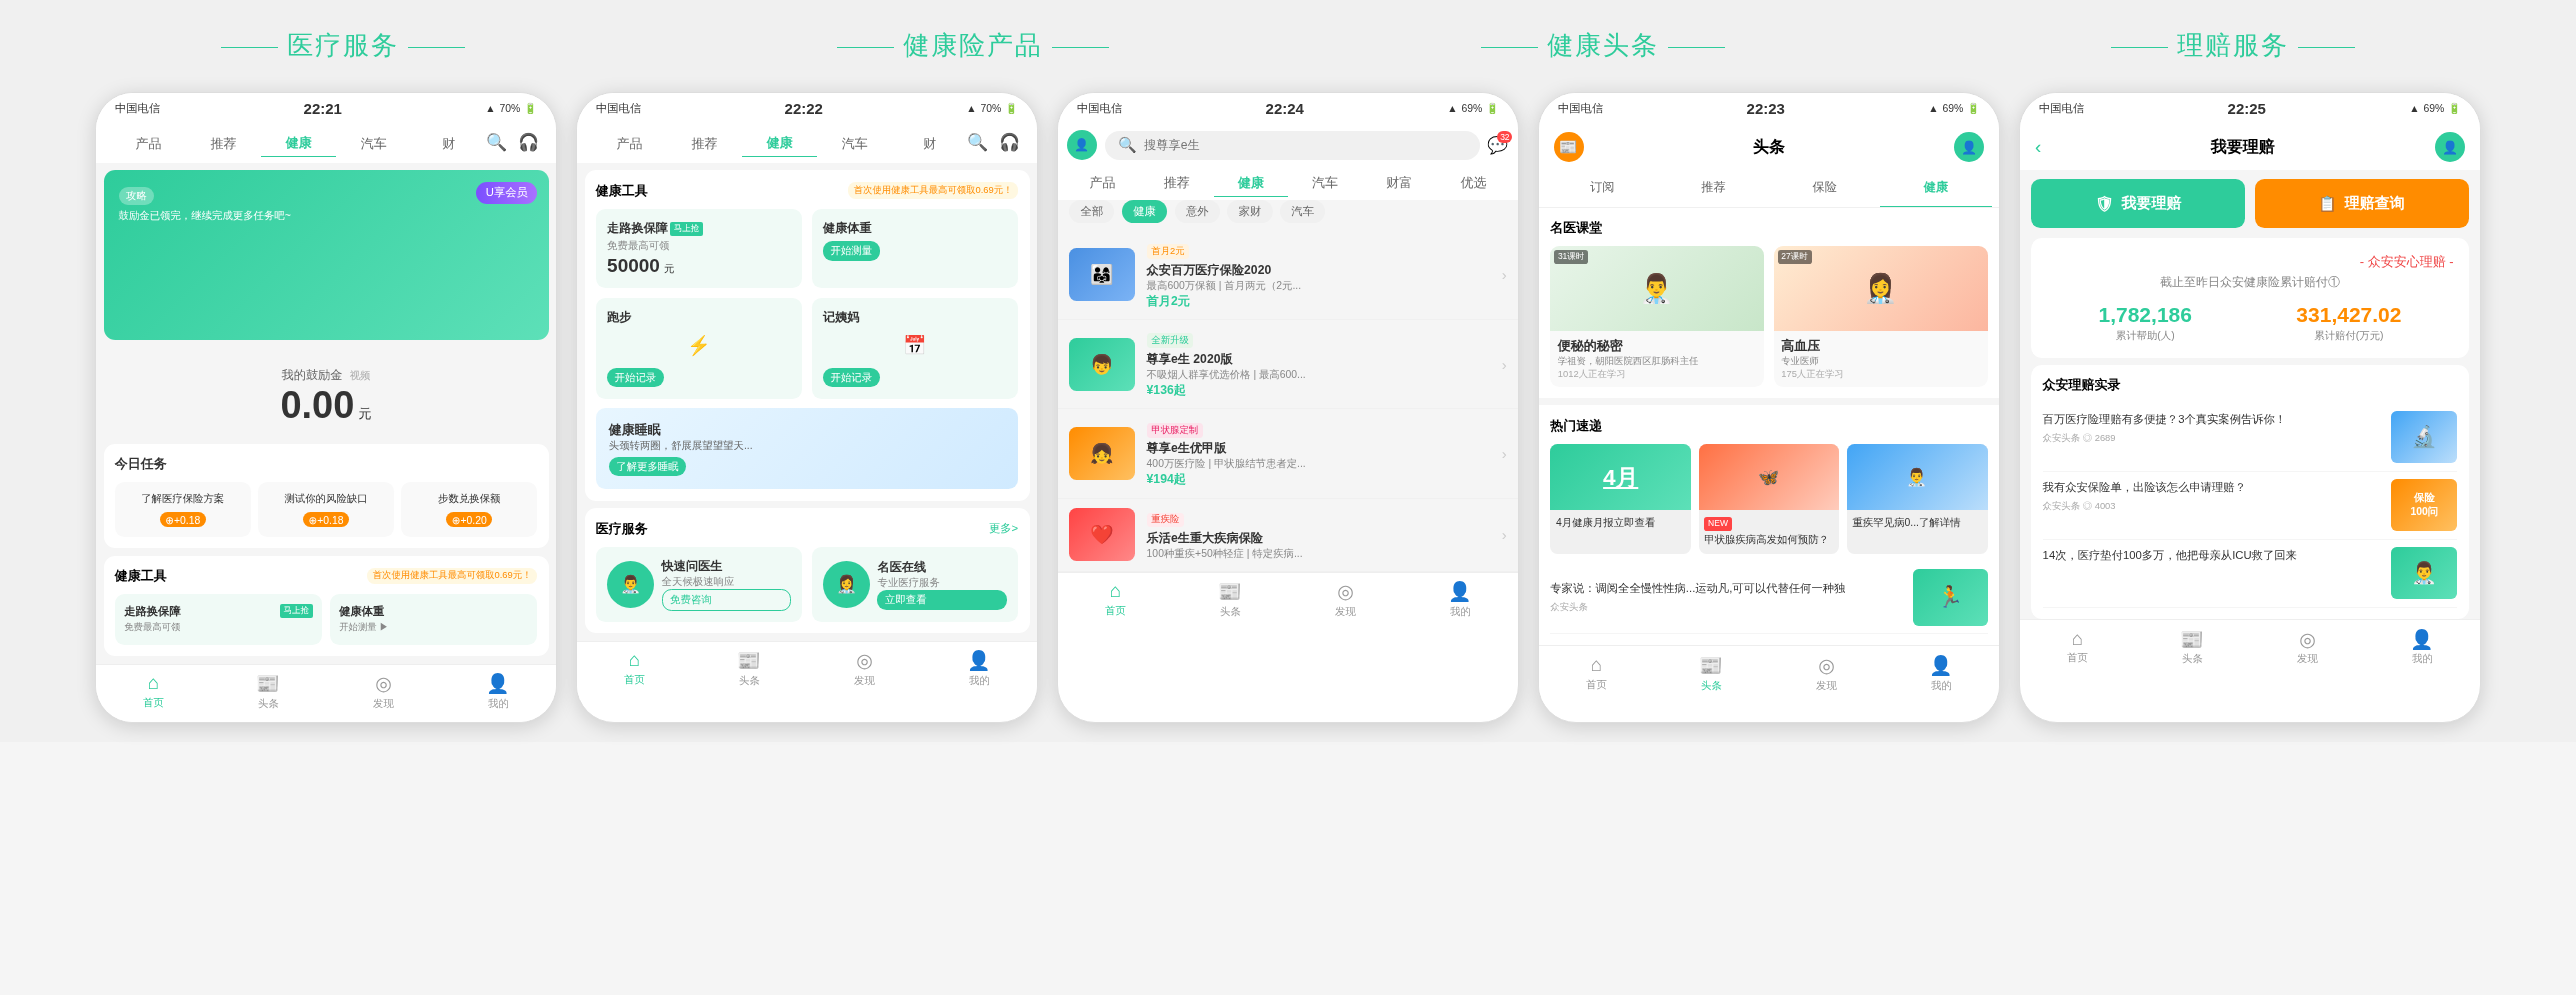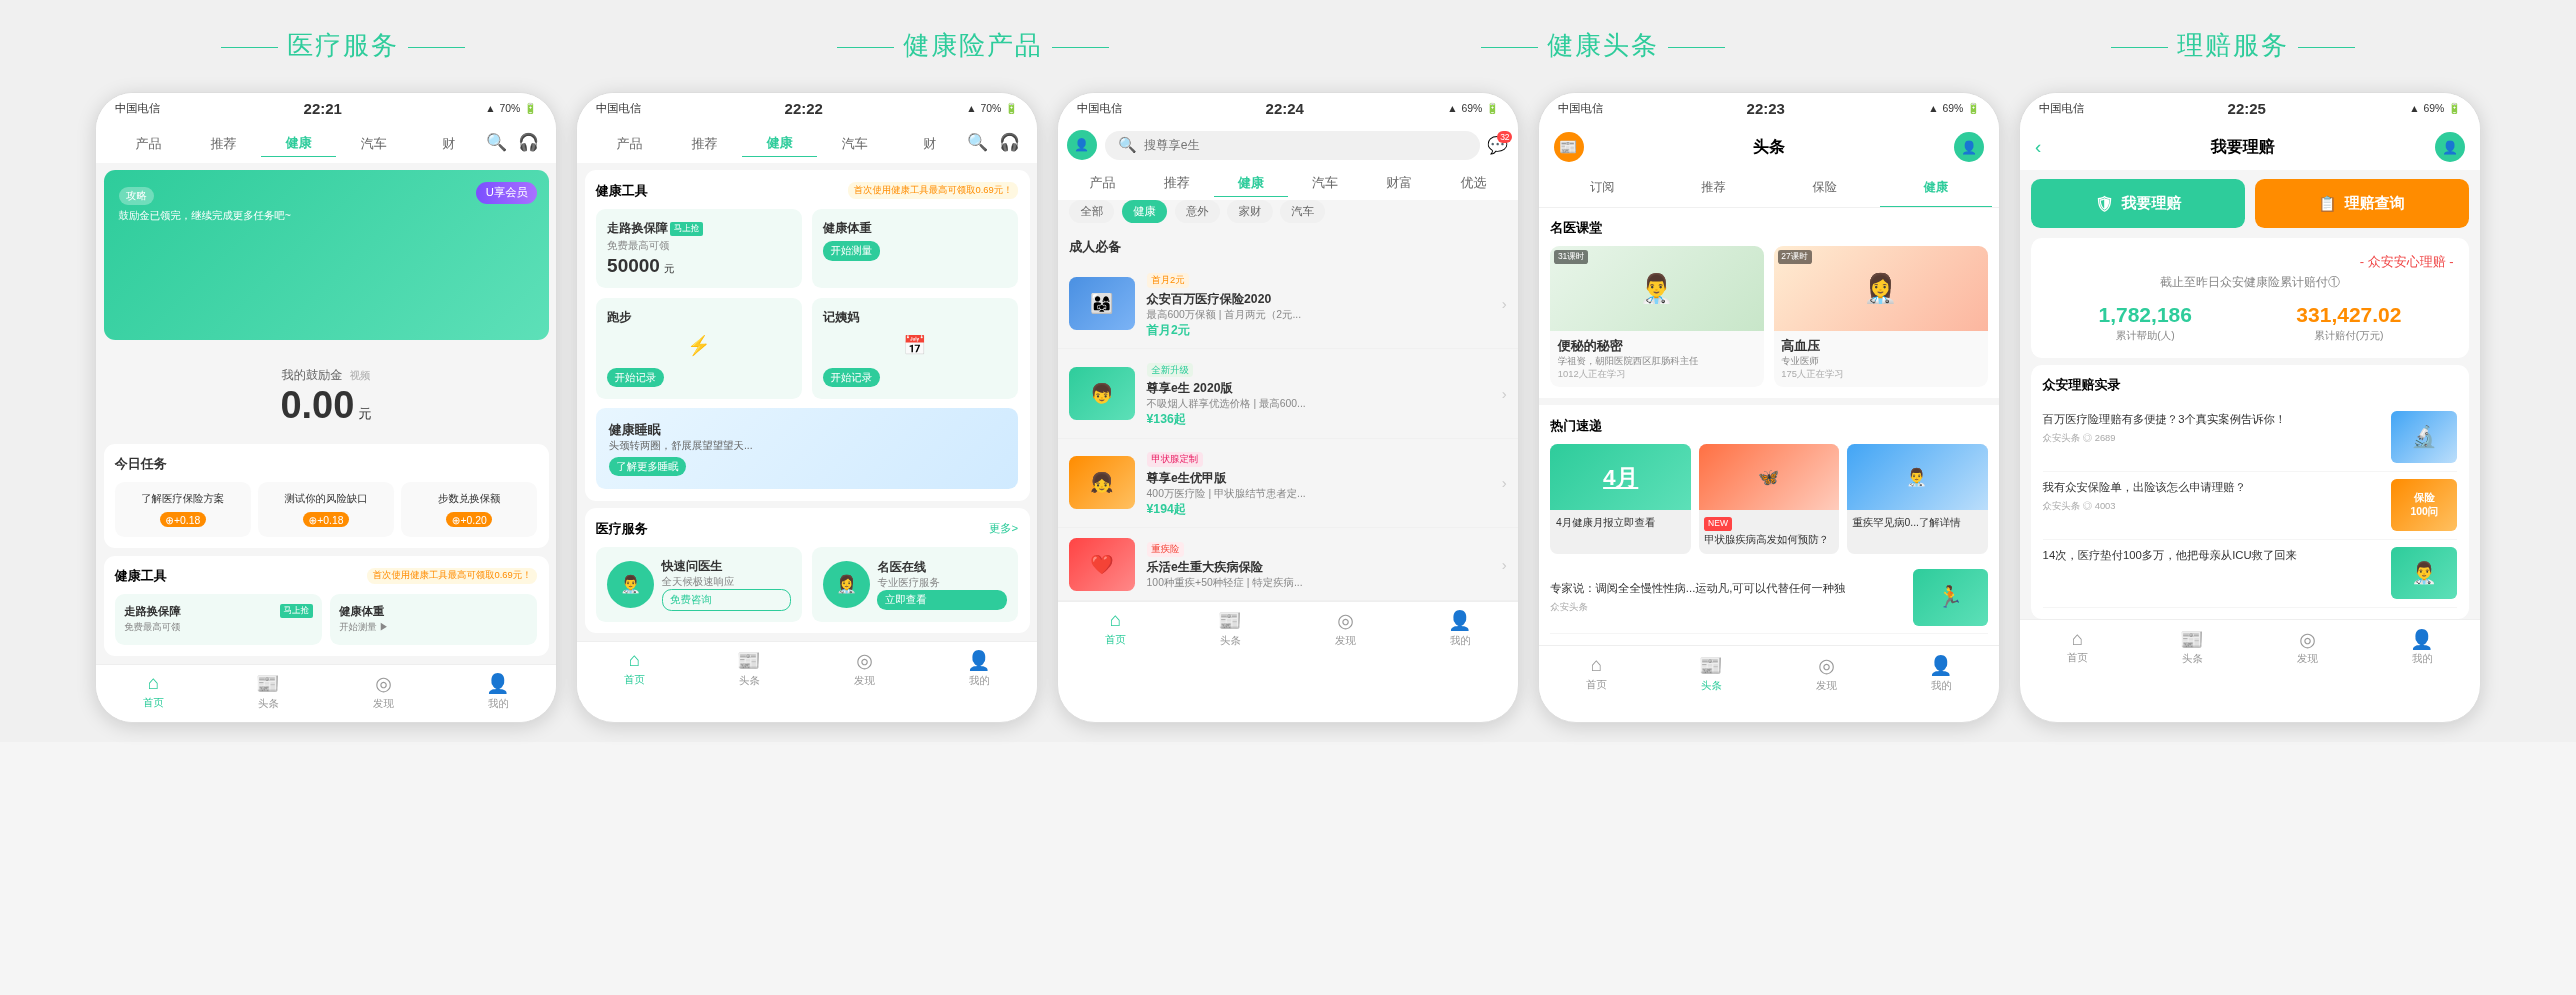--- a/index.html
+++ b/index.html
@@ -836,21 +836,20 @@
       <div class="screen-scroll">
 
         <div class="filter-tabs">
           <div class="filter-tab">全部</div>
           <div class="filter-tab active">健康</div>
           <div class="filter-tab">意外</div>
           <div class="filter-tab">家财</div>
           <div class="filter-tab">汽车</div>
         </div>
 
-        <div class="product-section-title">成人必备</div>
 
         <div class="product-card">
           <div class="product-img blue">👨‍👩‍👧</div>
           <div class="product-info">
             <div class="product-tag tag-first">首月2元</div>
             <div class="product-name">众安百万医疗保险2020</div>
             <div class="product-desc">最高600万保额 | 首月两元（2元...</div>
             <div class="product-price">首月2元</div>
           </div>
           <span class="product-arrow">›</span>

